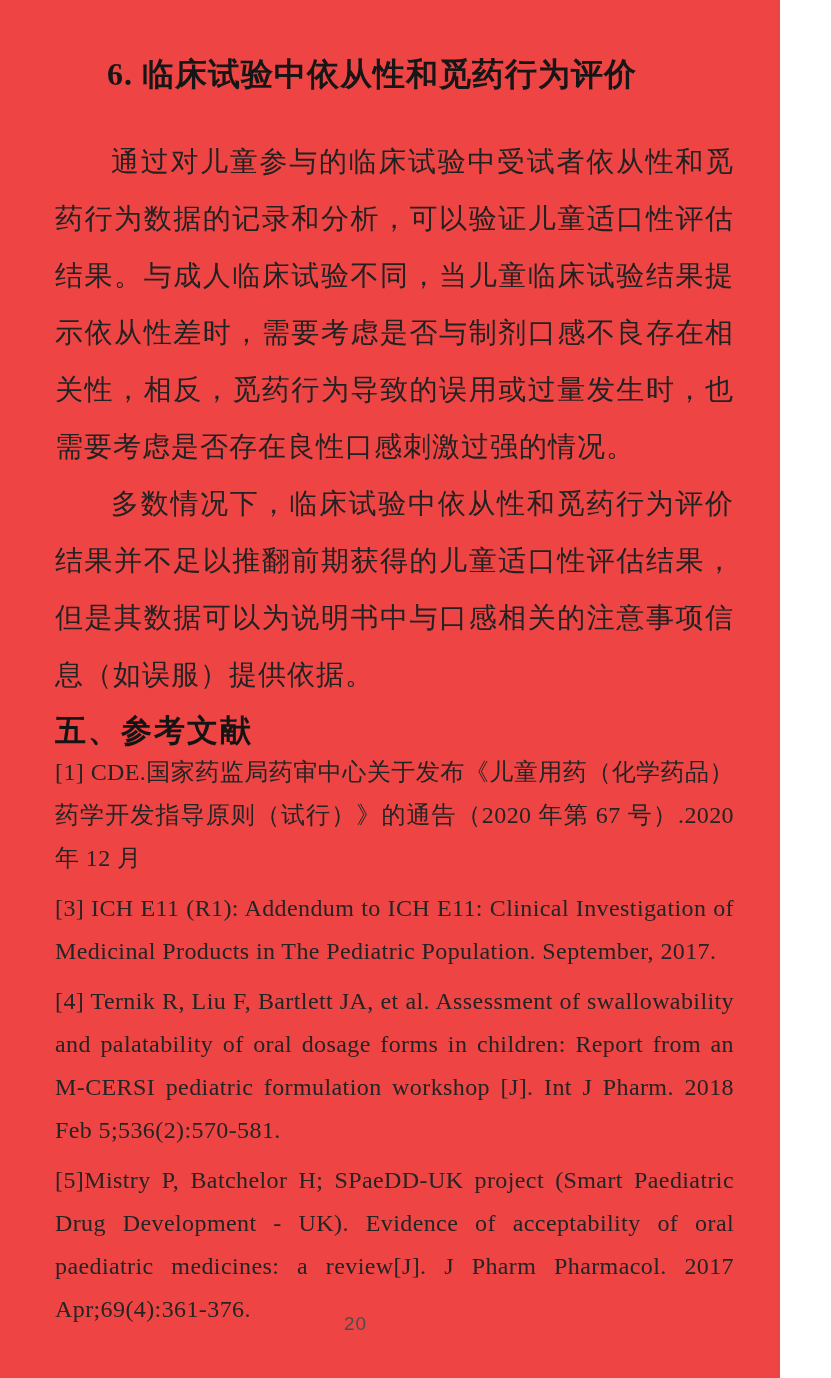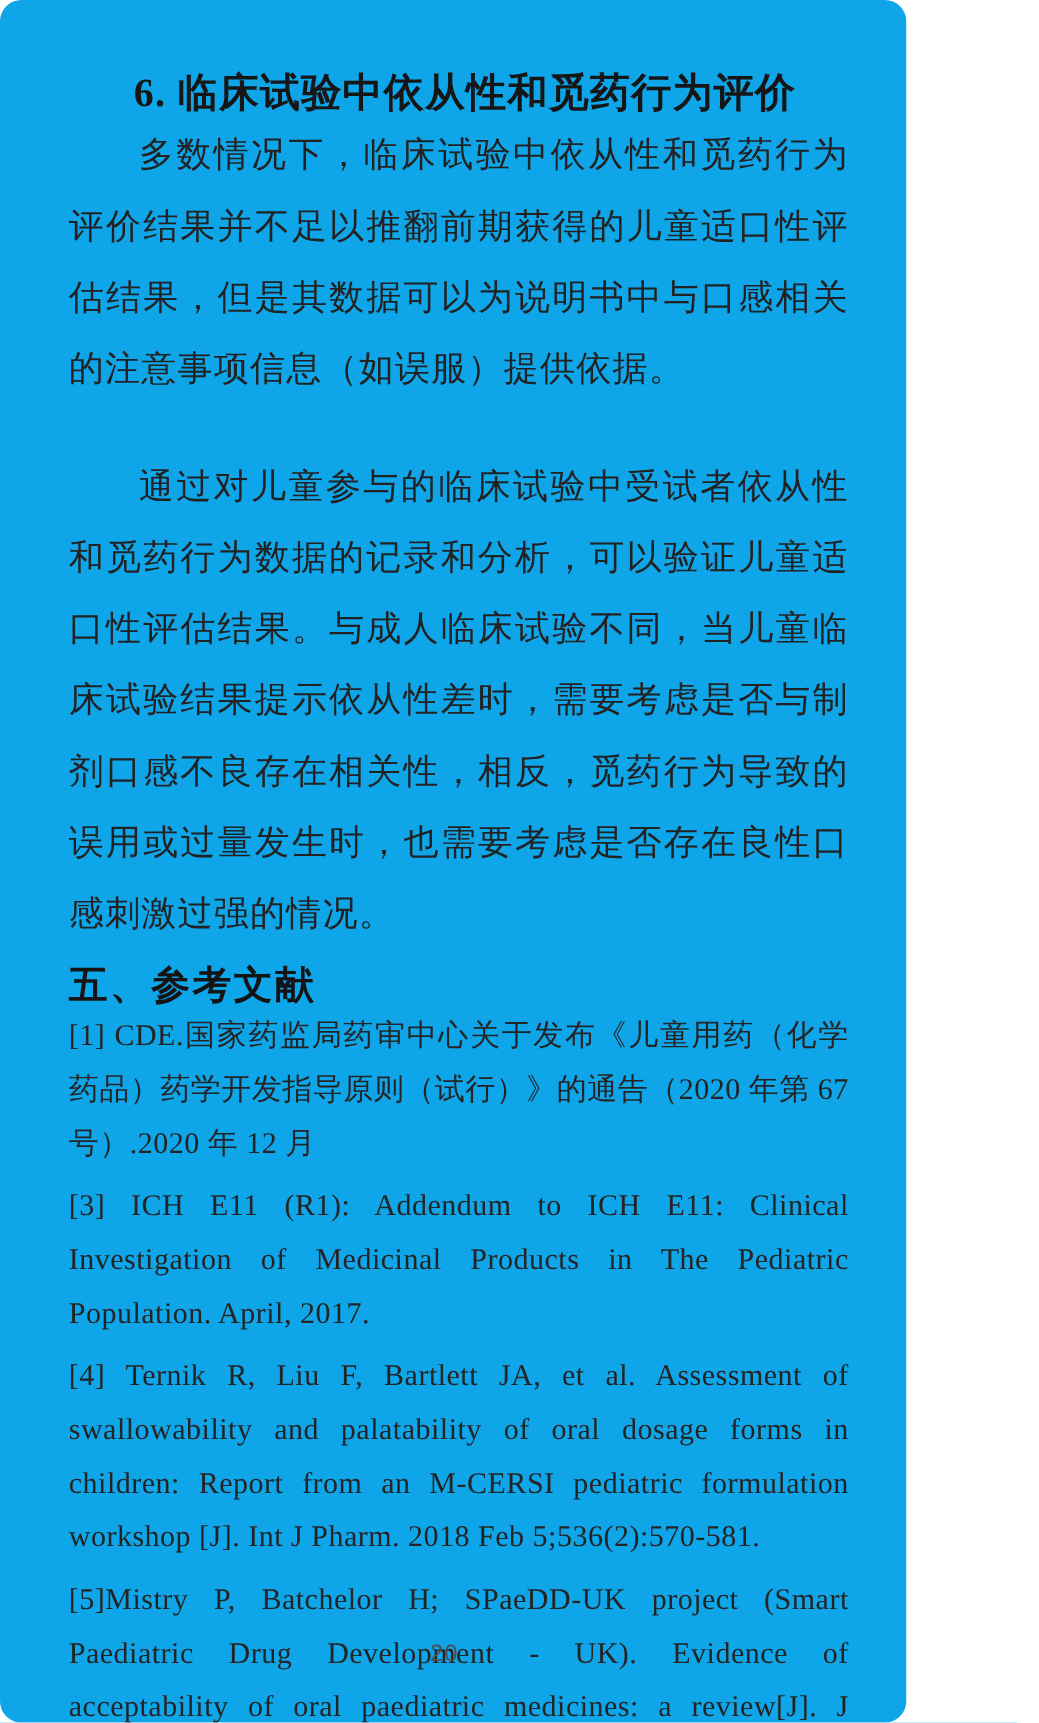--- a/index.html
+++ b/index.html
@@ -10,25 +10,24 @@
   body {
     width: 831px;
     height: 1378px;
     position: relative;
     overflow: hidden;
     color: #1f1f1f;
     font-family: "Liberation Serif", "DejaVu Serif", serif;
   }
   .page {
     box-sizing: border-box;
-    width: 725px;
+    width: 780px;
     height: 1378px;
     padding: 52px 46px 0 55px;
-    background: #0ea5e9;
-    border-radius: 17px;
+    background: #ef4444;
   }
   .sec-heading {
     font-size: 32px;
     font-weight: 700;
     line-height: 44px;
     margin: 0 0 0 52px;
     letter-spacing: 1px;
     color: #161616;
     font-family: "Liberation Serif", "DejaVu Serif", serif;
   }
@@ -74,30 +73,30 @@
     font-family: "Liberation Sans", "DejaVu Sans", sans-serif;
   }
 </style>
 </head>
 <body>
 
 <div class="page">
 
   <h1 class="sec-heading">6. 临床试验中依从性和觅药行为评价</h1>
 
+  <p class="body-para first">通过对儿童参与的临床试验中受试者依从性和觅药行为数据的记录和分析，可以验证儿童适口性评估结果。与成人临床试验不同，当儿童临床试验结果提示依从性差时，需要考虑是否与制剂口感不良存在相关性，相反，觅药行为导致的误用或过量发生时，也需要考虑是否存在良性口感刺激过强的情况。</p>
+
   <p class="body-para">多数情况下，临床试验中依从性和觅药行为评价结果并不足以推翻前期获得的儿童适口性评估结果，但是其数据可以为说明书中与口感相关的注意事项信息（如误服）提供依据。</p>
-
-  <p class="body-para first">通过对儿童参与的临床试验中受试者依从性和觅药行为数据的记录和分析，可以验证儿童适口性评估结果。与成人临床试验不同，当儿童临床试验结果提示依从性差时，需要考虑是否与制剂口感不良存在相关性，相反，觅药行为导致的误用或过量发生时，也需要考虑是否存在良性口感刺激过强的情况。</p>
 
   <h2 class="refs-heading">五、参考文献</h2>
 
   <p class="ref-item">[1] CDE.国家药监局药审中心关于发布《儿童用药（化学药品）药学开发指导原则（试行）》的通告（2020 年第 67 号）.2020 年 12 月</p>
 
 
-  <p class="ref-item">[3] ICH E11 (R1): Addendum to ICH E11: Clinical Investigation of Medicinal Products in The Pediatric Population. April, 2017.</p>
+  <p class="ref-item">[3] ICH E11 (R1): Addendum to ICH E11: Clinical Investigation of Medicinal Products in The Pediatric Population. September, 2017.</p>
 
   <p class="ref-item">[4] Ternik R, Liu F, Bartlett JA, et al. Assessment of swallowability and palatability of oral dosage forms in children: Report from an M-CERSI pediatric formulation workshop [J]. Int J Pharm. 2018 Feb 5;536(2):570-581.</p>
 
   <p class="ref-item">[5]Mistry P, Batchelor H; SPaeDD-UK project (Smart Paediatric Drug Development - UK). Evidence of acceptability of oral paediatric medicines: a review[J]. J Pharm Pharmacol. 2017 Apr;69(4):361-376.</p>
 
 </div>
 
 <div class="page-footer">20</div>
 
 </body></html>

